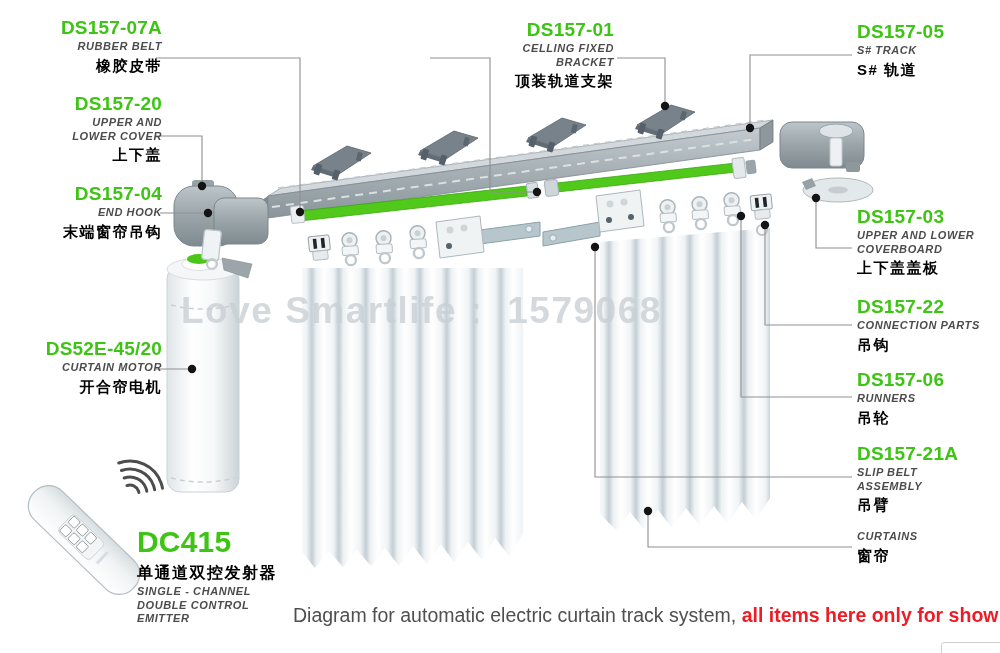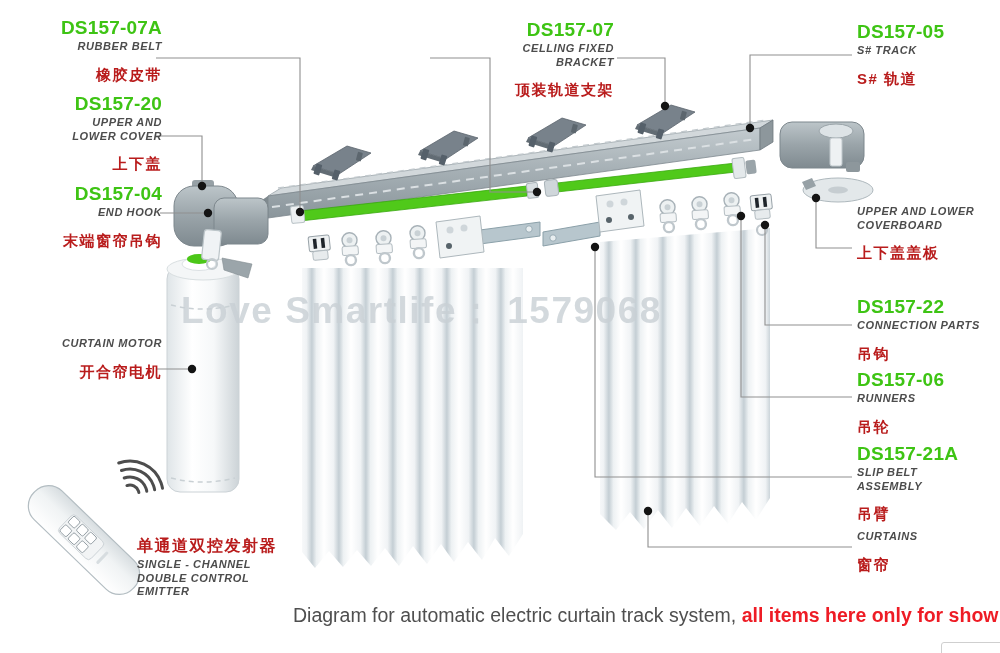--- a/index.html
+++ b/index.html
@@ -16,22 +16,22 @@
     font-size:19px;font-weight:bold;color:#3ec414;letter-spacing:.2px;line-height:24px;
     white-space:nowrap;
   }
   .label .code.big{font-size:30px;line-height:36px;}
   .label .en{
     font-size:11px;color:#4c4c4c;letter-spacing:.6px;line-height:13.5px;font-weight:bold;
     white-space:nowrap;
     font-style:italic;
   }
   .label .zh{
-    font-size:15px;color:#b91c1c;letter-spacing:1.5px;line-height:21px;font-weight:bold;
-    white-space:nowrap;margin-top:10px;
+    font-size:15px;color:#000000;letter-spacing:1.5px;line-height:21px;font-weight:bold;
+    white-space:nowrap;margin-top:1px;
   }
   .label .zh.bigzh{font-size:16px;line-height:24px;}
   
   .watermark{
     position:absolute;left:181px;top:286px;z-index:20;pointer-events:none;
     font-size:37px;font-weight:bold;color:#c9d0d5;opacity:.8;letter-spacing:1.5px;
     white-space:nowrap;
   }
   
   .caption{position:absolute;left:293px;top:604px;z-index:30;font-size:19.5px;color:#4f4f4f;white-space:nowrap;}
@@ -269,46 +269,49 @@
     <div class="zh">上下盖</div>
   </div>
 
   <div class="label r" style="right:838px;top:182px;">
     <div class="code">DS157-04</div>
     <div class="en">END HOOK</div>
     <div class="zh">末端窗帘吊钩</div>
   </div>
 
   <div class="label r" style="right:838px;top:337px;">
+    <div class="code">DS52E-45/20</div>
     <div class="en">CURTAIN MOTOR</div>
     <div class="zh">开合帘电机</div>
   </div>
 
   <div class="label l" style="left:137px;top:524px;">
+    <div class="code big">DC415</div>
     <div class="zh bigzh">单通道双控发射器</div>
     <div class="en">SINGLE - CHANNEL</div>
     <div class="en">DOUBLE CONTROL</div>
     <div class="en">EMITTER</div>
   </div>
 
 
   <div class="label r" style="right:386px;top:18px;">
-    <div class="code">DS157-07</div>
+    <div class="code">DS157-01</div>
     <div class="en">CELLING FIXED</div>
     <div class="en">BRACKET</div>
     <div class="zh">顶装轨道支架</div>
   </div>
 
   <div class="label l" style="left:857px;top:20px;">
     <div class="code">DS157-05</div>
     <div class="en">S# TRACK</div>
     <div class="zh">S# 轨道</div>
   </div>
 
   <div class="label l" style="left:857px;top:205px;">
+    <div class="code">DS157-03</div>
     <div class="en">UPPER AND LOWER</div>
     <div class="en">COVERBOARD</div>
     <div class="zh">上下盖盖板</div>
   </div>
 
   <div class="label l" style="left:857px;top:295px;">
     <div class="code">DS157-22</div>
     <div class="en">CONNECTION PARTS</div>
     <div class="zh">吊钩</div>
   </div>

